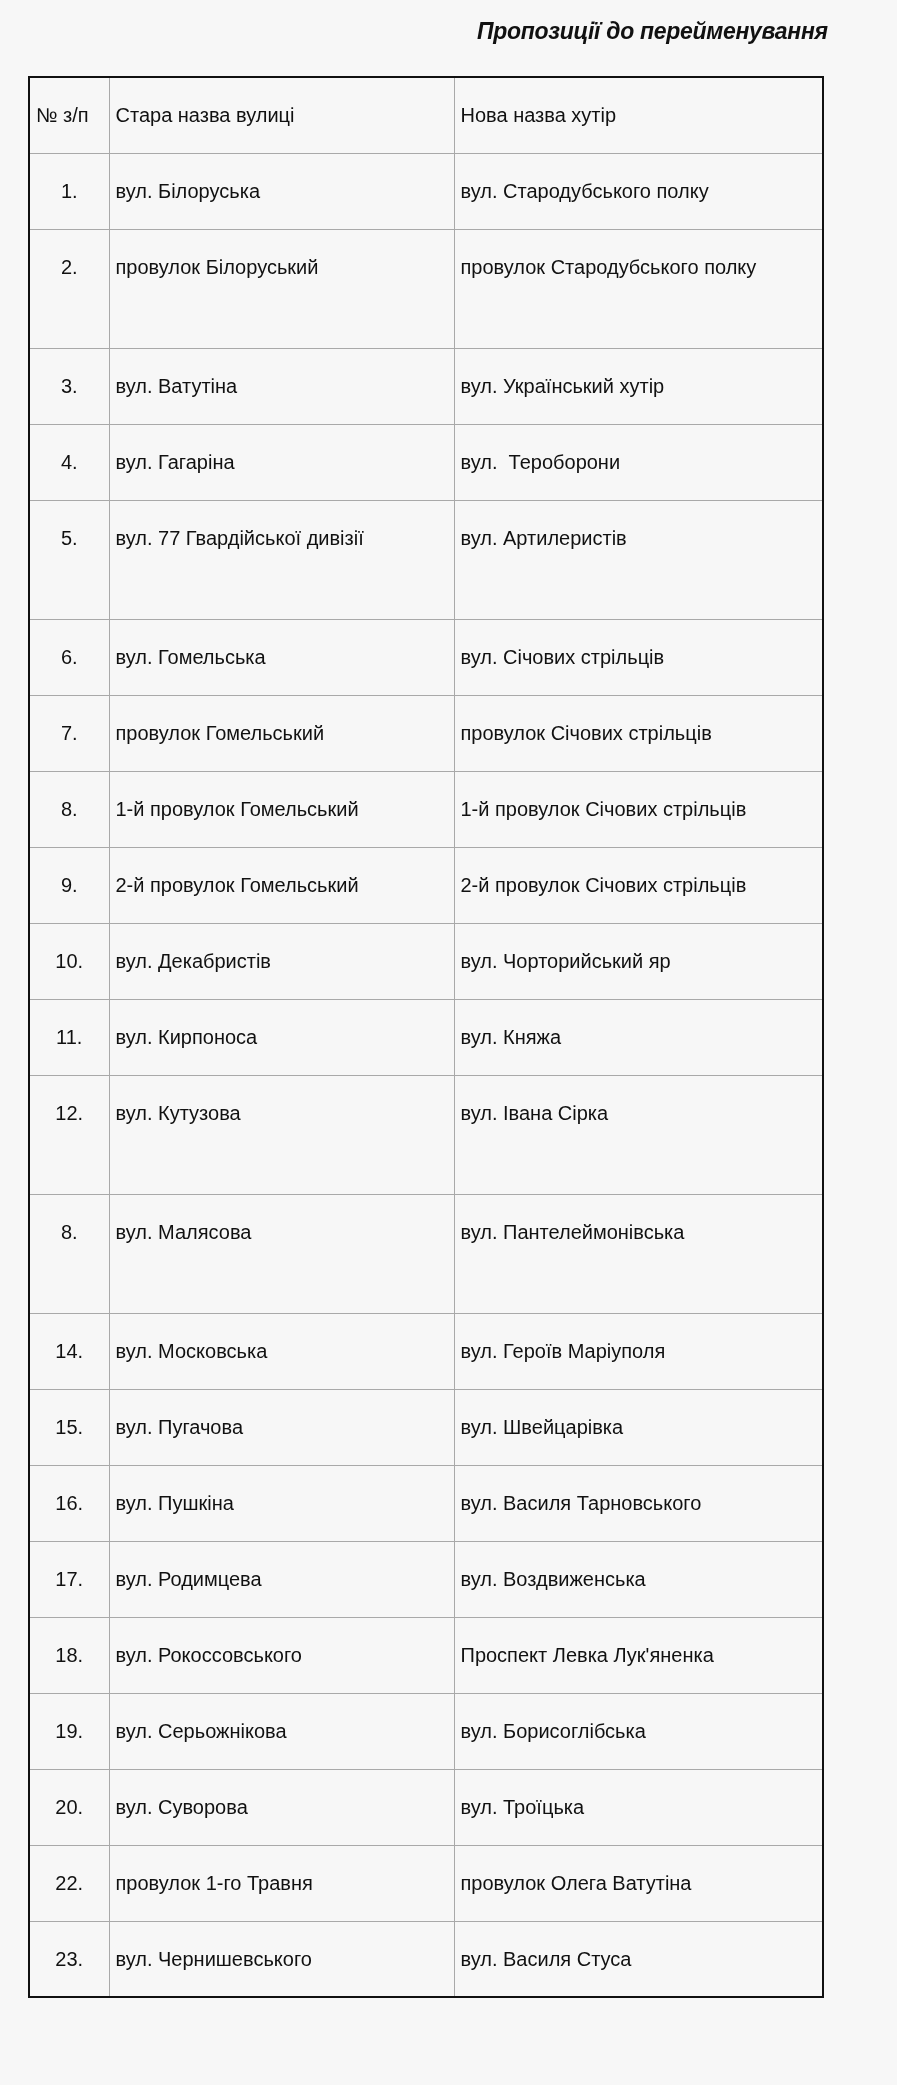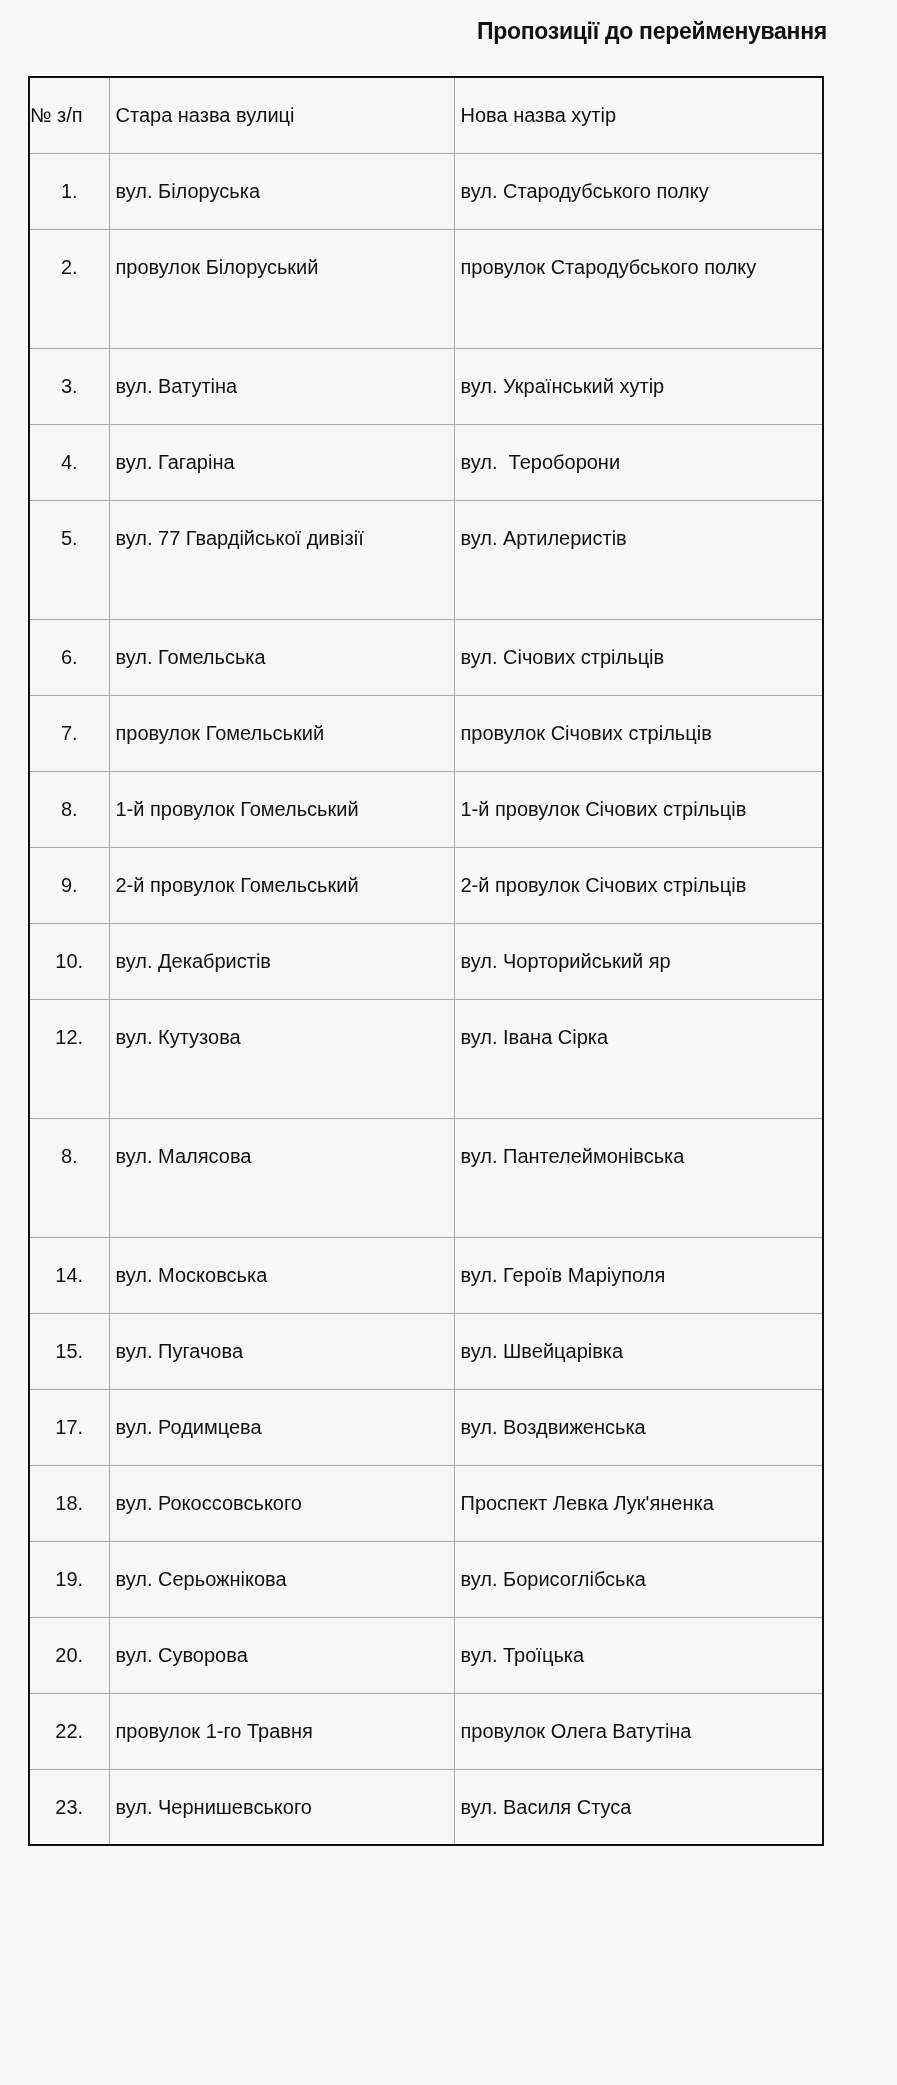--- a/index.html
+++ b/index.html
@@ -15,20 +15,21 @@
   .title {
     position: absolute;
     left: 477px;
     top: 16px;
     width: 400px;
     font-weight: bold;
     font-size: 23px;
     letter-spacing: -0.3px;
     line-height: 30px;
     white-space: nowrap;
+    font-style: italic;
   }
   table.renames {
     position: absolute;
     left: 28px;
     top: 76px;
     width: 794px;
     border-collapse: collapse;
     border: 2px solid #111111;
     table-layout: fixed;
   }
@@ -44,21 +45,21 @@
     padding: 25px 6px 0 6px;
     line-height: 24px;
     white-space: pre;
     overflow: hidden;
     box-sizing: border-box;
   }
   table.renames th { height: 76px; }
   table.renames tr.normal td { height: 76px; }
   table.renames tr.tall td { height: 119px; }
   table.renames td.num { text-align: center; padding-left: 0; padding-right: 0; }
-  table.renames th.num { padding-left: 0; padding-right: 0; }
+  table.renames th.num { padding-left: 6px; padding-right: 0; }
 </style>
 </head>
 <body>
 
 <div class="title">Пропозиції до перейменування</div>
 
 <table class="renames">
   <colgroup>
     <col class="c-num">
       <col class="c-old">
@@ -115,39 +116,49 @@
     <tr class="normal">
         <td class="num">9.</td>
         <td>2-й провулок Гомельський</td>
         <td>2-й провулок Січових стрільців</td>
       </tr>
     <tr class="normal">
         <td class="num">10.</td>
         <td>вул. Декабристів</td>
         <td>вул. Чорторийський яр</td>
       </tr>
+    <tr class="normal">
+        <td class="num">11.</td>
+        <td>вул. Кирпоноса</td>
+        <td>вул. Княжа</td>
+      </tr>
     <tr class="tall">
         <td class="num">12.</td>
         <td>вул. Кутузова</td>
         <td>вул. Івана Сірка</td>
       </tr>
     <tr class="tall">
         <td class="num">8.</td>
         <td>вул. Малясова</td>
         <td>вул. Пантелеймонівська</td>
       </tr>
     <tr class="normal">
         <td class="num">14.</td>
         <td>вул. Московська</td>
         <td>вул. Героїв Маріуполя</td>
       </tr>
     <tr class="normal">
         <td class="num">15.</td>
         <td>вул. Пугачова</td>
         <td>вул. Швейцарівка</td>
+      </tr>
+    <tr class="normal">
+        <td class="num">16.</td>
+        <td>вул. Пушкіна</td>
+        <td>вул. Василя Тарновського</td>
       </tr>
     <tr class="normal">
         <td class="num">17.</td>
         <td>вул. Родимцева</td>
         <td>вул. Воздвиженська</td>
       </tr>
     <tr class="normal">
         <td class="num">18.</td>
         <td>вул. Рокоссовського</td>
         <td>Проспект Левка Лук'яненка</td>

